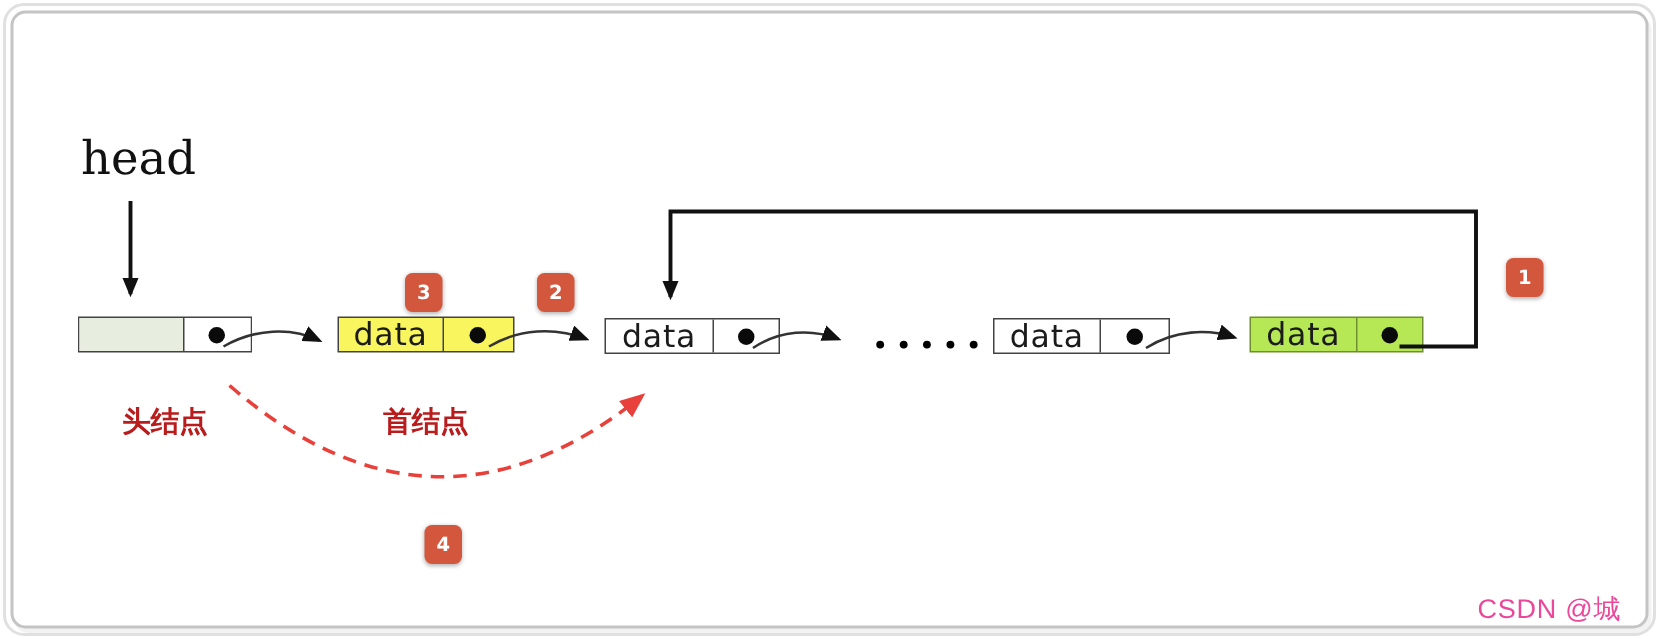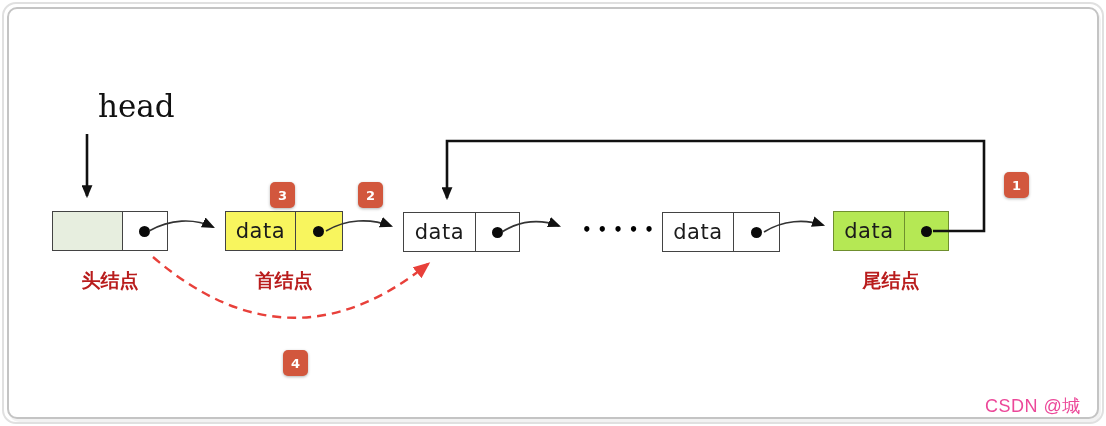--- a/index.html
+++ b/index.html
@@ -18,26 +18,26 @@
   .frame-inner{
     position:absolute;inset:7px;border:2px solid #c4c4c4;border-radius:10px;
     background:#ffffff;box-shadow:2px 3px 0 rgba(0,0,0,0.05);
   }
   .stage{position:absolute;inset:0;}
 
   
   .head-label{
     position:absolute;left:54px;top:88px;
     font-family:"DejaVu Serif","Liberation Serif",serif;
-    font-size:31px;color:#111;z-index:2;margin-left:44px;
+    font-size:31px;color:#111;z-index:2;
   }
 
   
   .node{
-    position:absolute;display:flex;height:40px;
+    position:absolute;display:flex;height:24px;
     border:1.5px solid #434343;box-sizing:border-box;background:#fff;z-index:2;
   }
   .node .cell{
     display:flex;align-items:center;justify-content:center;height:100%;
     box-sizing:border-box;
   }
   .node .cell + .cell{border-left:1.5px solid #434343;}
   .data-text{font-size:21px;color:#1b1b1b;letter-spacing:0.5px;}
   .dot{width:11px;height:11px;border-radius:50%;background:#0a0a0a;}
 
@@ -155,21 +155,20 @@
       <div class="cell">
         <span class="data-text">data</span>
       </div>
       <div class="cell">
         <span class="dot"></span>
       </div>
     </div>
 
     <div class="node-label label-head">头结点</div>
     <div class="node-label label-first">首结点</div>
-    <div class="node-label label-tail">尾结点</div>
 
     <svg class="arrows" width="1106" height="426" viewBox="0 0 1106 426">
       <defs>
         <marker id="arrowBlack" viewBox="0 0 12 10" refX="10" refY="5" markerWidth="13" markerHeight="11" orient="auto" markerUnits="userSpaceOnUse">
           <path d="M0,0 L12,5 L0,10 Z" fill="#111"></path>
         </marker>
         <marker id="arrowRed" viewBox="0 0 12 10" refX="10" refY="5" markerWidth="17" markerHeight="14" orient="auto" markerUnits="userSpaceOnUse">
           <path d="M0,0 L12,5 L0,10 Z" fill="#e8403a"></path>
         </marker>
       </defs>

